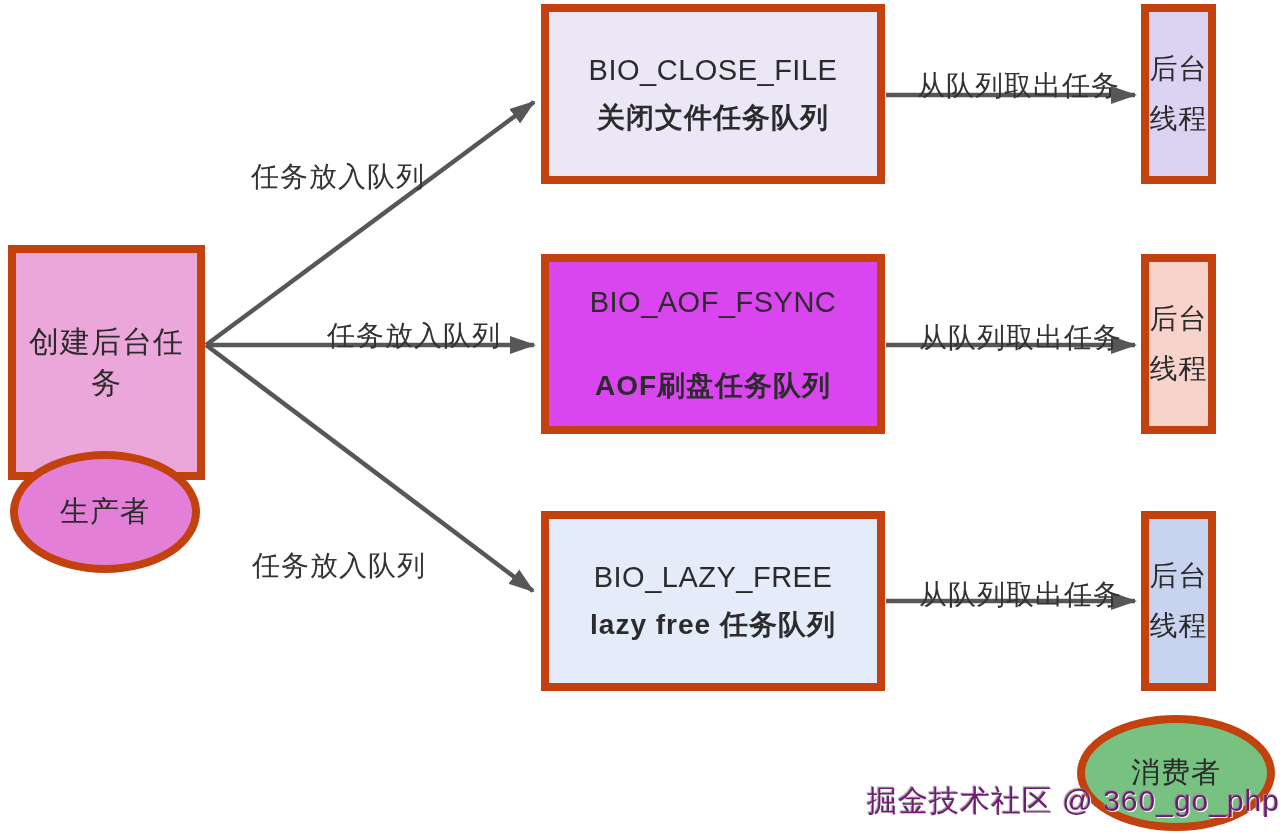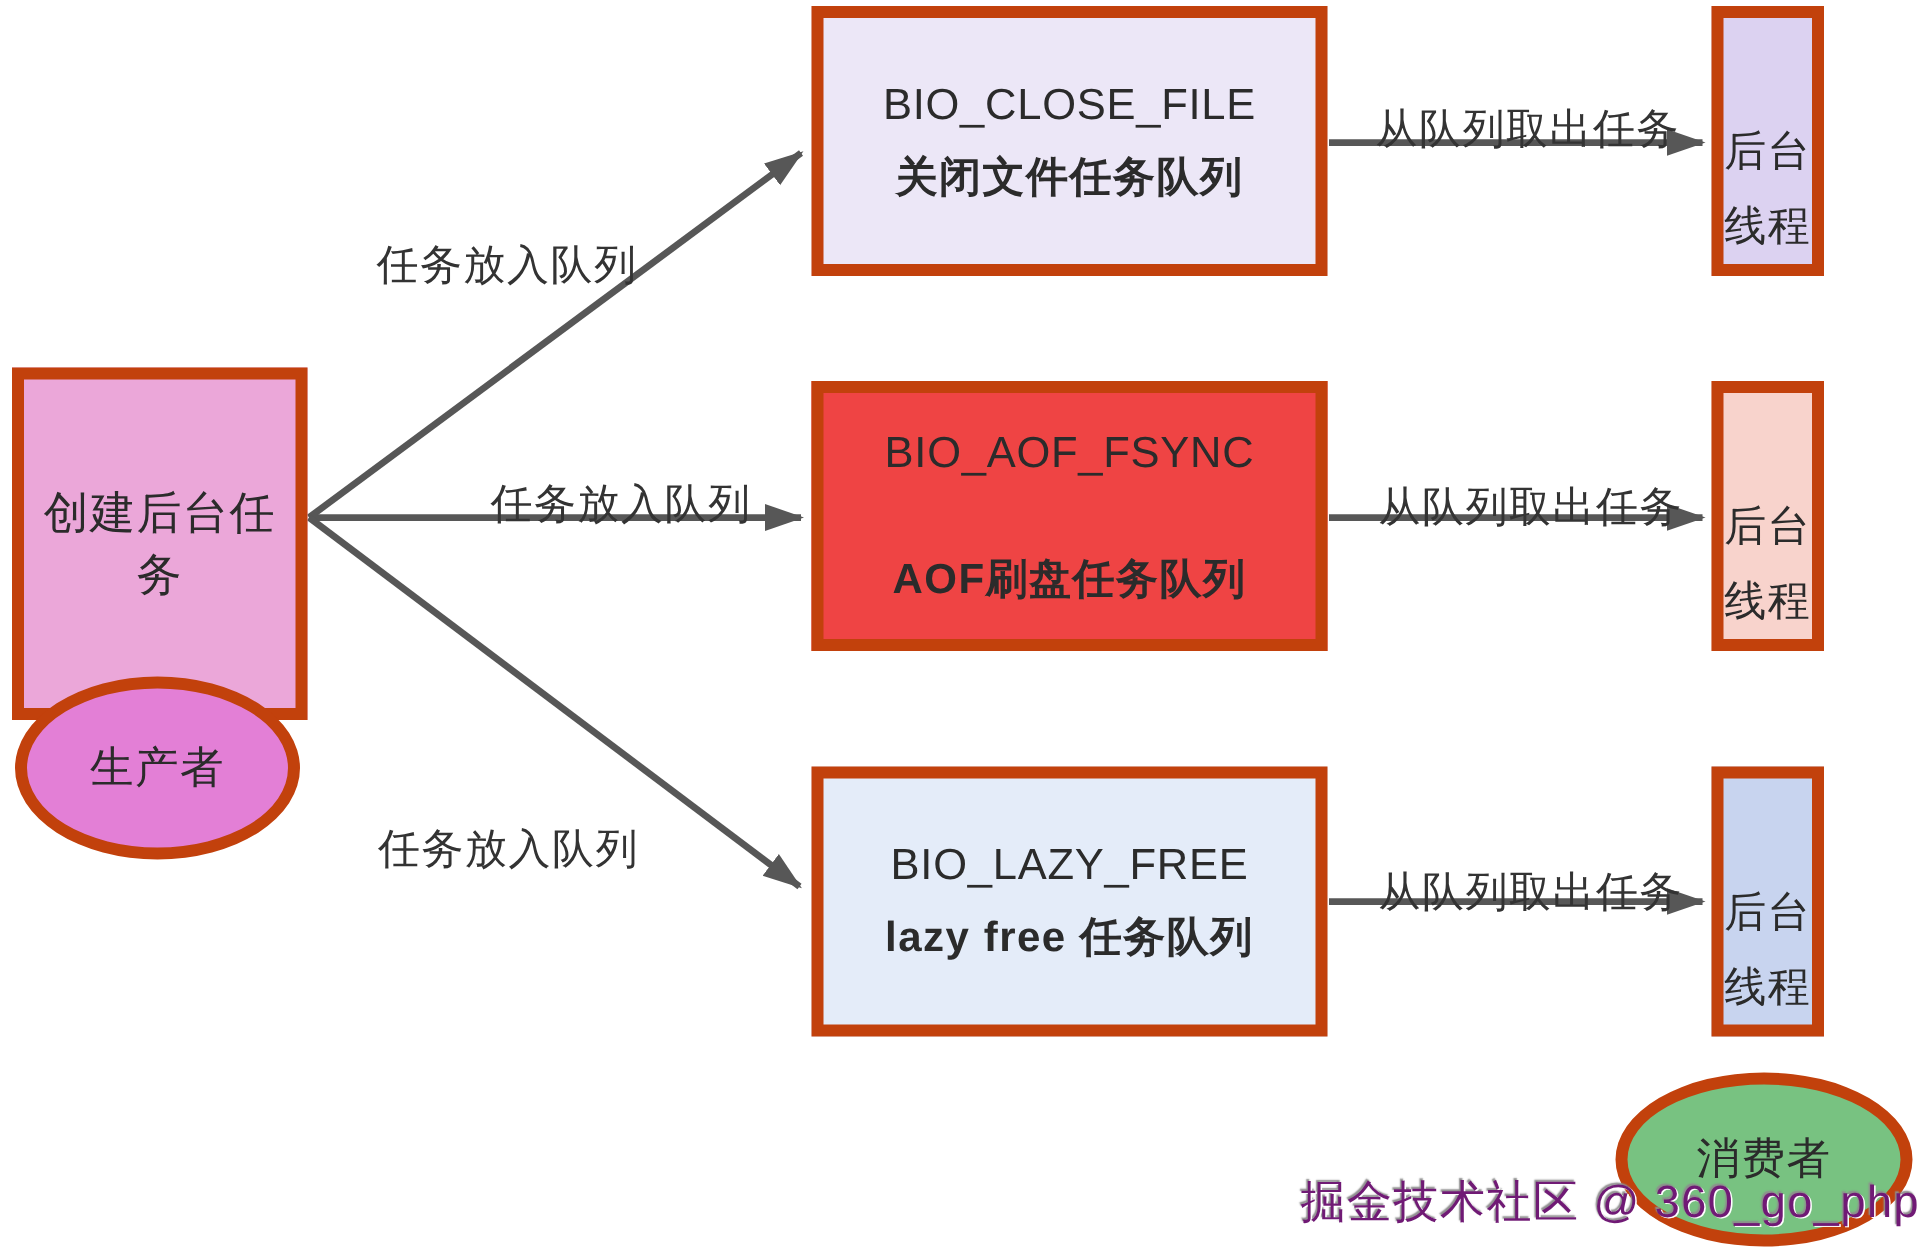--- a/index.html
+++ b/index.html
@@ -69,21 +69,20 @@
   }
   .queue-1 { top: 4px; }
   .queue-2 { top: 254px; }
   .queue-3 { top: 511px; align-items: center; }
   .thread-box {
     left: 1141px;
     width: 75px; height: 180px;
     font-size: 28px;
     line-height: 50px;
     letter-spacing: 1px;
-    justify-content: flex-end;
   }
   .thread-1 { top: 4px; }
   .thread-2 { top: 254px; }
   .thread-3 { top: 511px; }
   .edge-label {
     position: absolute;
     font-size: 28px;
     color: #333333;
     white-space: nowrap;
     letter-spacing: 1px;
@@ -130,21 +129,21 @@
 
   <div class="node ellipse producer-ellipse" style="background-color: rgb(227, 127, 214);">
     <span>生产者</span>
   </div>
 
   <div class="node queue-box queue-1" style="background-color: rgb(236, 231, 247);">
     <div class="qname">BIO_CLOSE_FILE</div>
     <div class="qdesc">关闭文件任务队列</div>
   </div>
 
-  <div class="node queue-box queue-2" style="background-color: #ef4444; gap: 36px;">
+  <div class="node queue-box queue-2" style="background-color: #d946ef; gap: 36px;">
     <div class="qname">BIO_AOF_FSYNC</div>
     <div class="qdesc">AOF刷盘任务队列</div>
   </div>
 
   <div class="node queue-box queue-3" style="background-color: rgb(228, 236, 249);">
     <div class="qname">BIO_LAZY_FREE</div>
     <div class="qdesc">lazy free 任务队列</div>
   </div>
 
   <div class="node thread-box thread-1" style="background-color: rgb(220, 210, 241);">

